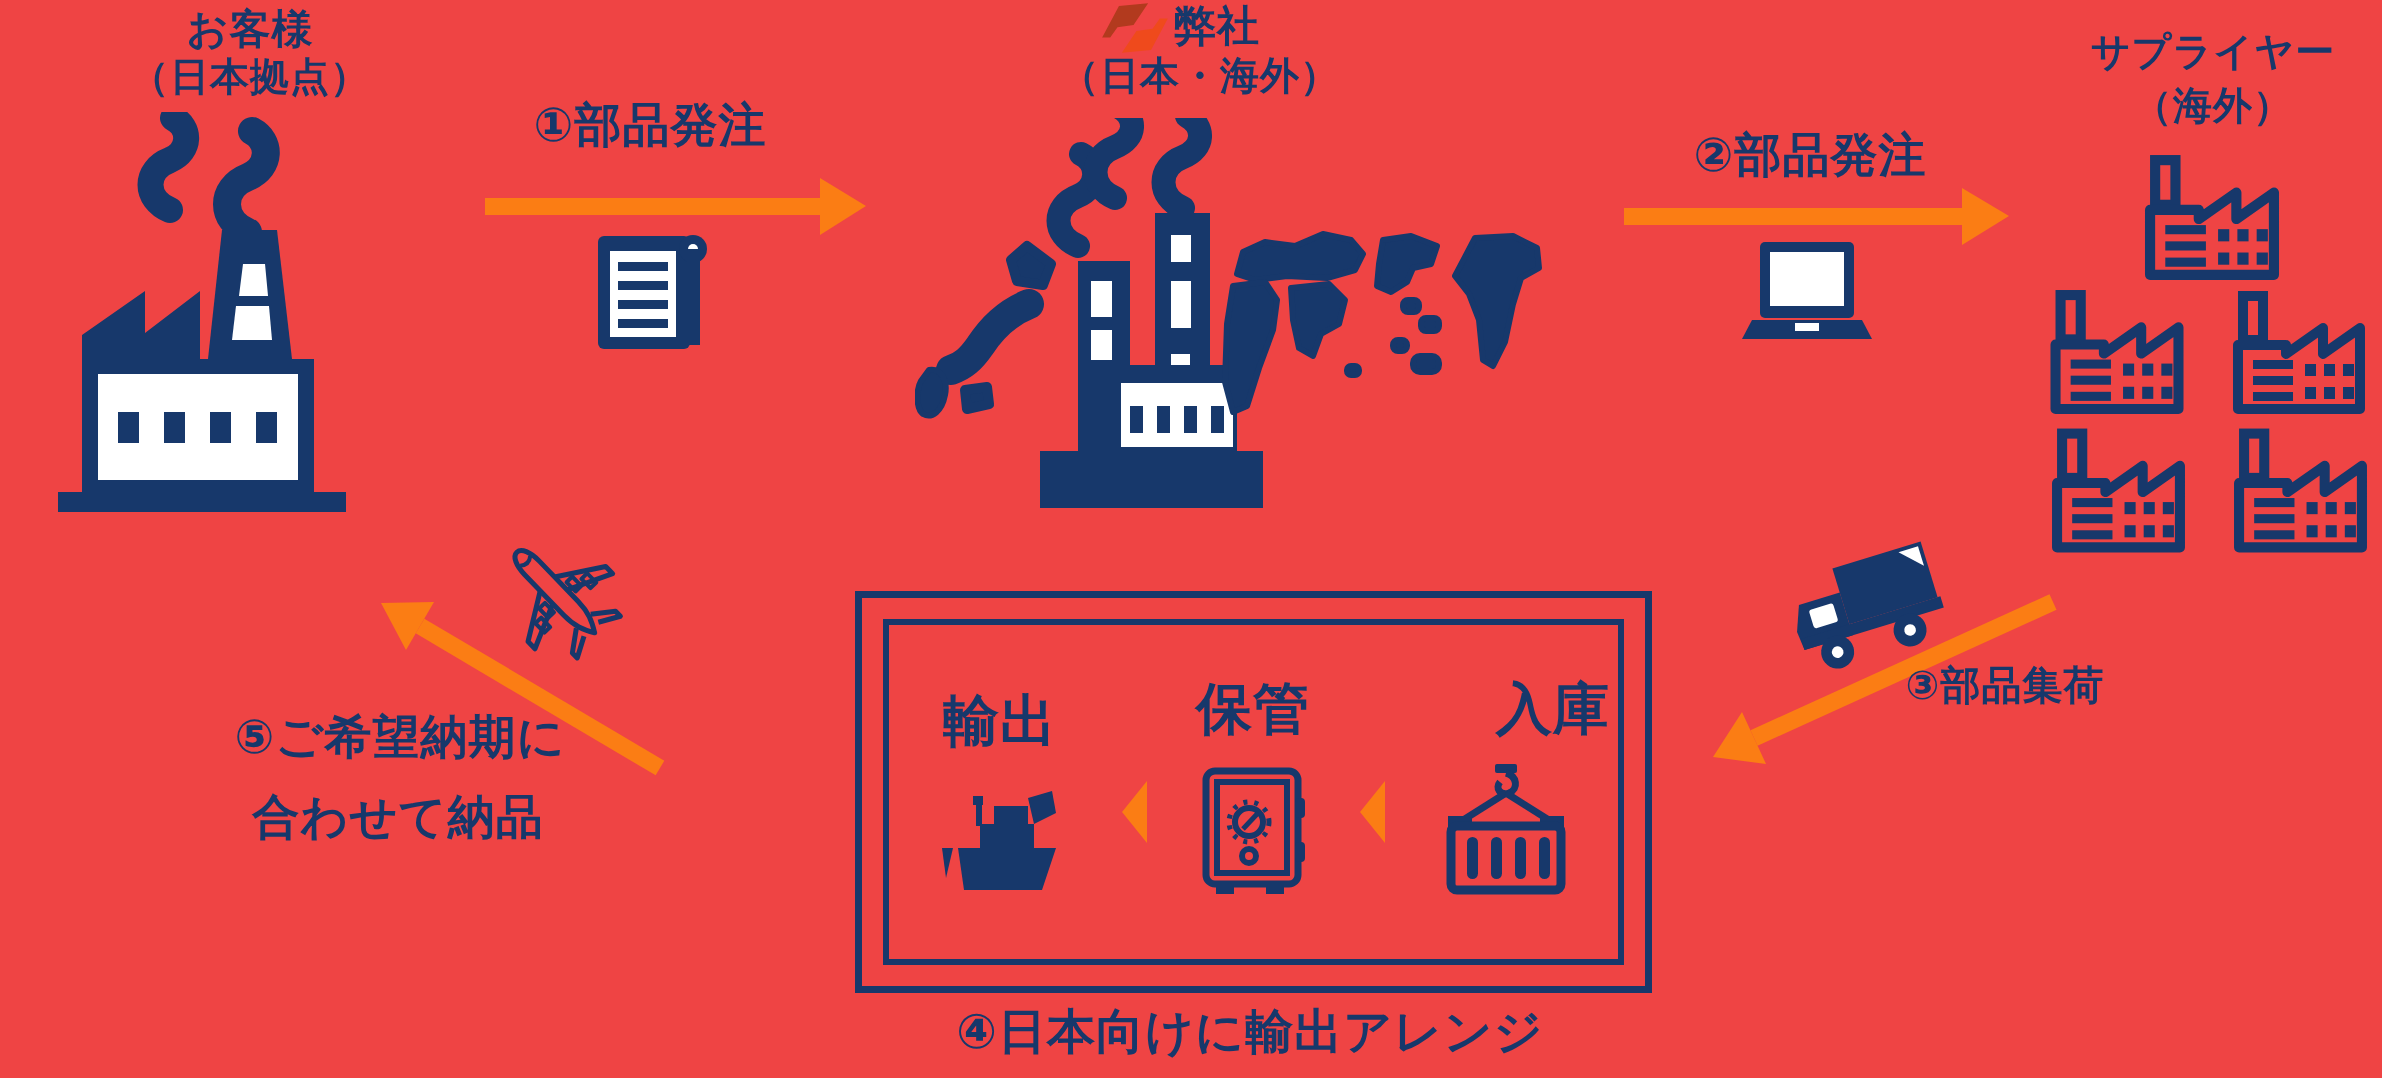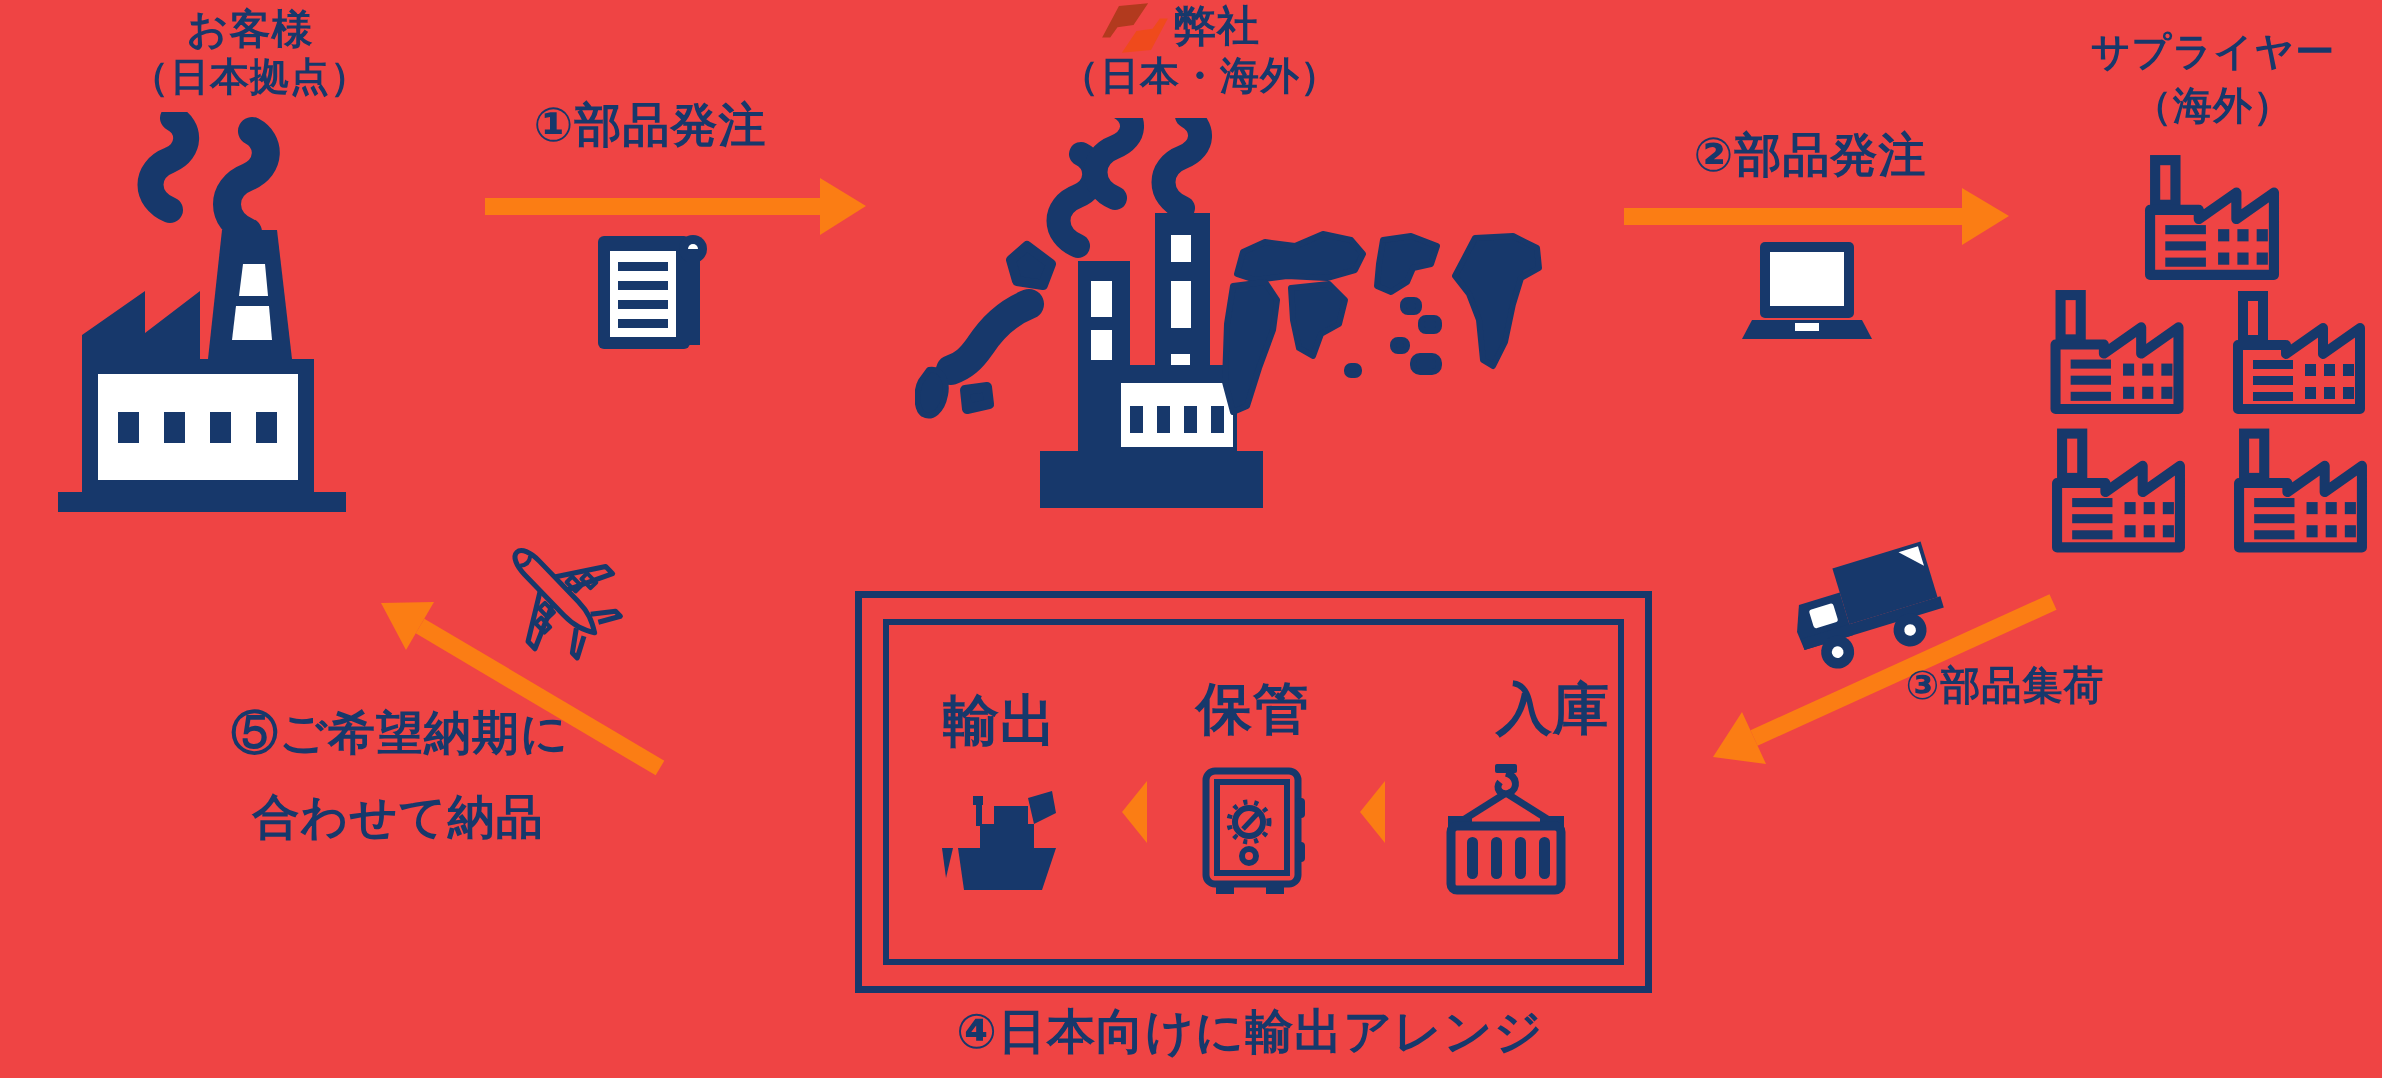--- a/index.html
+++ b/index.html
@@ -243,16 +243,16 @@
       <rect x="85" y="70" width="8" height="13" stroke-width="4"></rect>
       <path d="M63,26 Q70,32 77,26" stroke-width="4"></path>
     </g>
   </svg>
 
   <svg class="abs" style="left:370px;top:590px;" width="310" height="200" viewBox="0 0 310 200">
     <line x1="290" y1="178" x2="50" y2="36" stroke="#FB7D14" stroke-width="17"></line>
     <polygon points="11,13 64,12 36,60" fill="#FB7D14"></polygon>
   </svg>
 
-  <div class="abs lbl step-lbl" style="left:230px;top:710px;width:340px;font-family:Liberation Mono, monospace;">⑤ご希望納期に</div>
+  <div class="abs lbl step-lbl" style="left:230px;top:710px;width:340px;">⑤ご希望納期に</div>
   <div class="abs lbl step-lbl" style="left:228px;top:790px;width:340px;">合わせて納品</div>
 
 </div>
 
 </body></html>

